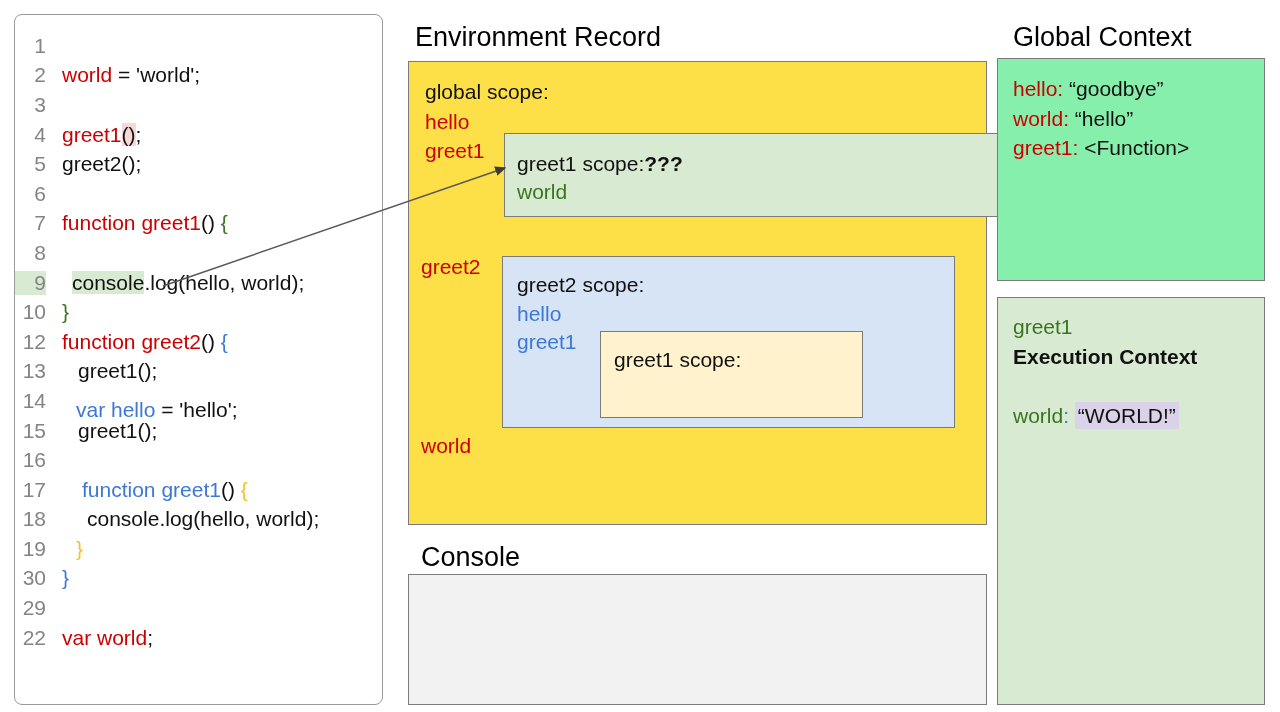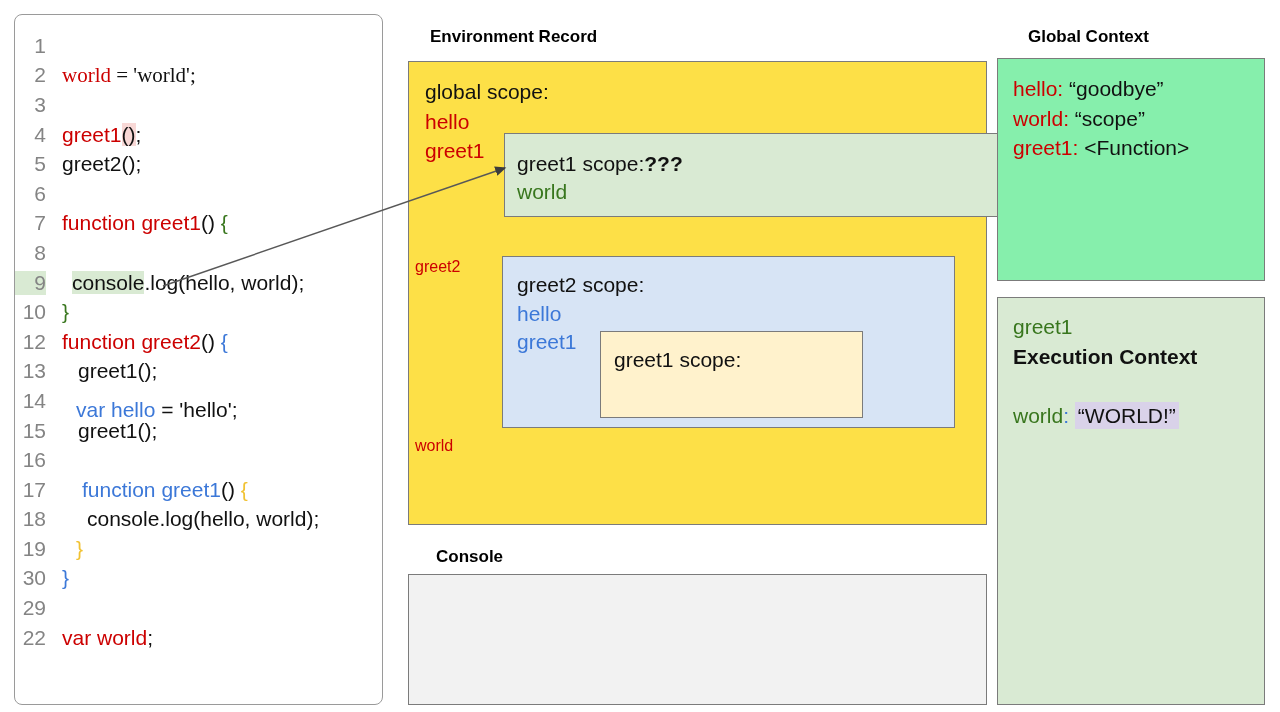--- a/index.html
+++ b/index.html
@@ -15,50 +15,50 @@
   .code-text{margin-left:16px;white-space:pre;color:#111;}
   .c-black{color:#111111;}
   .c-red{color:#cc0000;}
   .c-green{color:#38761d;}
   .c-blue{color:#3c78d8;}
   .c-yellow{color:#f1c232;}
   .hl-pink{background:#f8d8d6;}
   .hl-green{background:#d9ead3;}
   .hl-lavender{background:#d9d2e9;padding:2px 3px;}
   
-  .heading{font-size:17px;font-weight:bold;color:#000;line-height:24px;white-space:nowrap;margin-left:15px;}
+  .heading{font-size:27px;font-weight:normal;color:#000;line-height:24px;white-space:nowrap;}
   
   .dbox{box-sizing:border-box;border:1.5px solid #7b7b7b;font-size:21px;line-height:29.6px;}
   .env-box{left:408px;top:61px;width:579px;height:464px;background:#fde047;padding:15px 0 0 16px;}
   .scope-green{left:95px;top:71px;width:542px;height:84px;background:#d9ead3;
     padding:16px 0 0 12px;line-height:28px;}
   .scope-blue{left:93px;top:194px;width:453px;height:172px;background:#d7e4f5;
     padding:14px 0 0 14px;line-height:28.6px;}
   .scope-yellow{left:97px;top:74px;width:263px;height:87px;background:#fff2cc;
     padding:14px 0 0 13px;line-height:28px;}
-  .pink-label{position:absolute;left:6px;line-height:29.6px;font-size:16px;}
+  .pink-label{position:absolute;left:12px;line-height:29.6px;font-size:21px;}
   .console-box{left:408px;top:574px;width:579px;height:131px;background:#f2f2f2;}
   .gctx-box{left:997px;top:58px;width:268px;height:223px;background:#86efac;padding:15px 0 0 15px;}
   .ectx-box{left:997px;top:297px;width:268px;height:408px;background:#d9ead3;padding:14px 0 0 15px;}
   .bold{font-weight:bold;}
   .arrow-overlay{position:absolute;left:0;top:0;pointer-events:none;}
   .ctx-row{white-space:pre;}
   .blank-line{height:29.6px;}
 </style>
 </head>
 <body>
 
 <div class="abs code-panel">
   <div class="code-lines">
       <div class="code-row">
         <span class="line-num">1</span>
       </div>
       <div class="code-row">
         <span class="line-num">2</span>
-        <span class="code-text" style="padding-left: 0px; font-family: Liberation Serif, serif;"><span class="c-red">world</span><span class="c-black"> = 'world';</span></span>
+        <span class="code-text" style="padding-left: 0px;"><span class="c-red">world</span><span class="c-black"> = 'world';</span></span>
       </div>
       <div class="code-row">
         <span class="line-num">3</span>
         <span class="code-text" style="padding-left: 0px;"></span>
       </div>
       <div class="code-row">
         <span class="line-num">4</span>
         <span class="code-text" style="padding-left: 0px;"><span class="c-red">greet1</span><span class="c-black hl-pink">()</span><span class="c-black">;</span></span>
       </div>
       <div class="code-row">
@@ -156,21 +156,21 @@
   </div>
 </div>
 
 <div class="abs heading" style="left:421px;top:545px;">Console</div>
 <div class="abs dbox console-box"></div>
 
 <div class="abs heading" style="left:1013px;top:25px;">Global Context</div>
 <div class="abs dbox gctx-box">
   <div>
       <div class="ctx-row"><span class="c-red">hello: </span><span class="c-black">“goodbye”</span></div>
-      <div class="ctx-row"><span class="c-red">world: </span><span class="c-black">“scope”</span></div>
+      <div class="ctx-row"><span class="c-red">world: </span><span class="c-black">“hello”</span></div>
       <div class="ctx-row"><span class="c-red">greet1: </span><span class="c-black">&lt;Function&gt;</span></div>
     </div>
 </div>
 
 <div class="abs dbox ectx-box">
   <div class="c-green">greet1</div>
   <div class="c-black bold">Execution Context</div>
   <div class="blank-line"></div>
   <div class="ctx-row"><span class="c-green">world</span><span class="c-blue">: </span><span class="c-black hl-lavender">“WORLD!”</span></div>
 </div>

